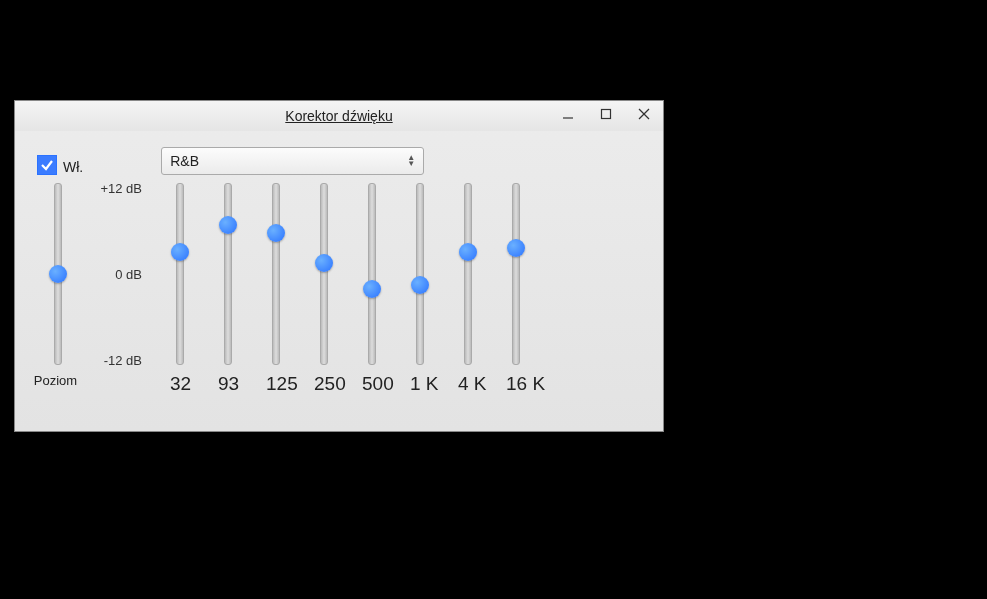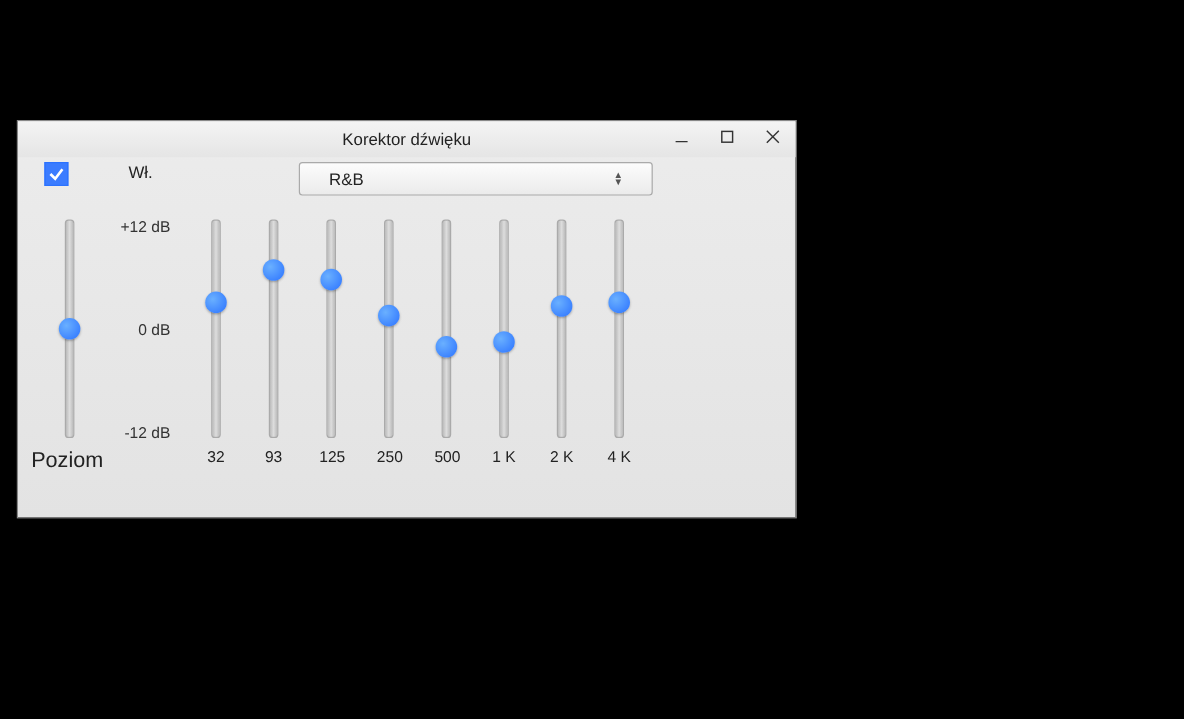--- a/index.html
+++ b/index.html
@@ -23,20 +23,21 @@
   }
   .titlebar {
     height: 30px;
     display: flex;
     align-items: center;
     justify-content: center;
     position: relative;
     font-size: 14px;
     color: #222;
     background: linear-gradient(#f4f4f4, #e5e5e5);
+    text-decoration: underline;
   }
   .title-text {
     font-weight: 400;
   }
   .win-controls {
     position: absolute;
     right: 4px;
     top: 2px;
     display: flex;
     gap: 8px;
@@ -47,24 +48,23 @@
     display: flex;
     align-items: center;
     justify-content: center;
     color: #333;
     font-family: Arial, sans-serif;
     font-size: 13px;
   }
   .win-btn svg { stroke: #333; stroke-width: 1.2; fill: none; }
   .controls-row {
     display: flex;
-    align-items: flex-start;
+    align-items: flex-end;
     height: 40px;
     padding: 4px 10px 0 22px;
-    gap: 44px;
   }
   .checkbox {
     width: 18px;
     height: 18px;
     border: 1.5px solid #2b72ff;
     background: #3b7cff;
     display: inline-flex;
     align-items: center;
     justify-content: center;
     margin-right: 6px;
@@ -76,21 +76,21 @@
     margin-right: 78px;
   }
   .preset-select {
     width: 245px;
     height: 26px;
     background: linear-gradient(#fcfcfc, #ebebeb);
     border: 1px solid #aaa;
     border-radius: 3px;
     display: flex;
     align-items: center;
-    padding: 0 24px;
+    padding: 0 8px;
     justify-content: space-between;
     font-size: 14px;
     color: #222;
   }
   .preset-arrows {
     display: flex;
     flex-direction: column;
     gap: 0;
     line-height: 6px;
     font-size: 8px;
@@ -131,38 +131,38 @@
     position: absolute;
     left: 50%;
     transform: translate(-50%, -50%);
     width: 18px;
     height: 18px;
     border-radius: 50%;
     background: radial-gradient(circle at 35% 35%, #6ab0ff, #2b72ff);
     box-shadow: 0 1px 2px rgba(0,0,0,0.3);
   }
   .preamp-label {
-    font-size: 18px;
+    font-size: 13px;
     color: #222;
     margin-top: 8px;
     margin-left:-4px;
   }
   .bands {
     position: absolute;
     left: 155px;
     top: 8px;
     display: flex;
     gap: 28px;
   }
   .band {
     width: 20px;
     text-align: center;
   }
   .band-label {
-    font-size: 13px;
+    font-size: 19px;
     color: #222;
     margin-top: 8px;
     white-space: nowrap;
   }
   
   .callout-line {
     position: absolute;
     background: #000;
   }
   .callout-vert { width: 2px; }
@@ -272,26 +272,26 @@
           <div class="band-label">500</div>
         </div>
         <div class="band">
           <div class="slider-track">
             <div class="slider-thumb" style="top: 101.25px;"></div>
           </div>
           <div class="band-label">1 K</div>
         </div>
         <div class="band">
           <div class="slider-track">
-            <div class="slider-thumb" style="top: 71.25px;"></div>
-          </div>
-          <div class="band-label">2 K</div>
-        </div>
-        <div class="band">
-          <div class="slider-track">
             <div class="slider-thumb" style="top: 67.5px;"></div>
           </div>
           <div class="band-label">4 K</div>
+        </div>
+        <div class="band">
+          <div class="slider-track">
+            <div class="slider-thumb" style="top: 63.75px;"></div>
+          </div>
+          <div class="band-label">16 K</div>
         </div>
       </div>
 
   </div>
 </div>
 
 </body></html>

